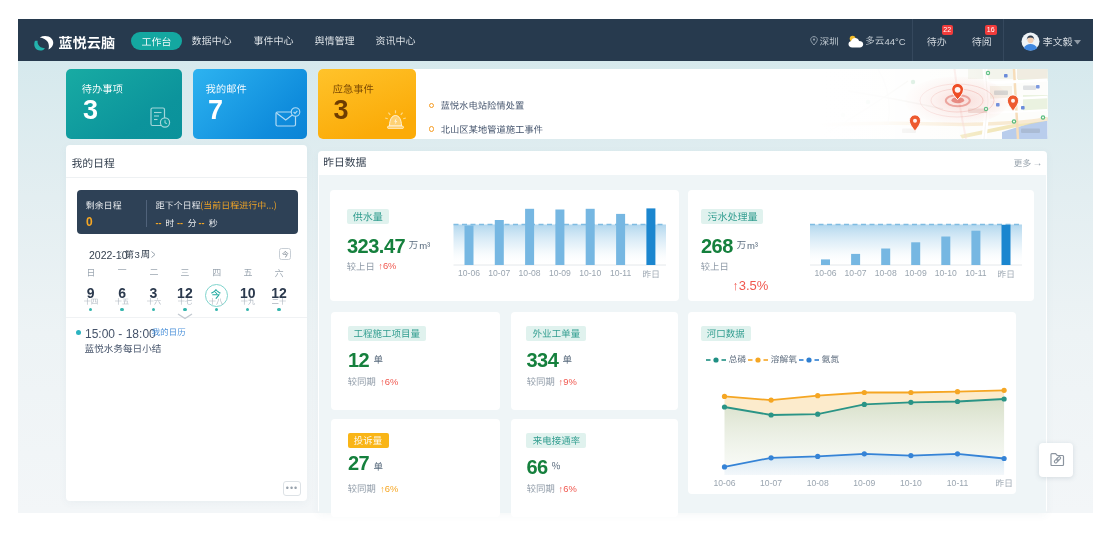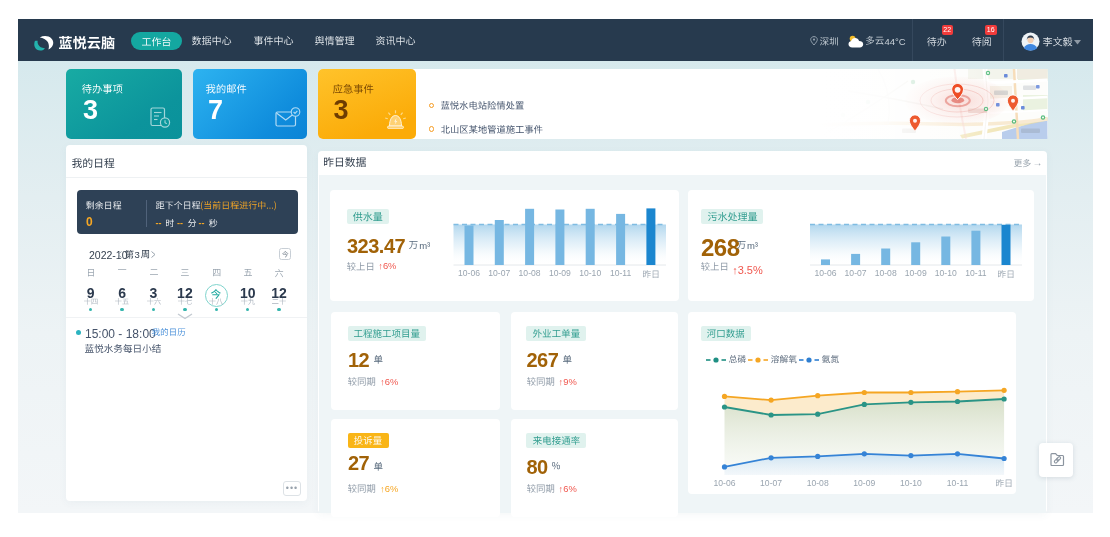--- a/index.html
+++ b/index.html
@@ -1,18 +1,18 @@
 <!DOCTYPE html>
 <html><head><meta charset="utf-8"><style>
 *{margin:0;padding:0;box-sizing:border-box}
 body{width:1110px;height:537px;background:#fff;font-family:"Liberation Sans",sans-serif;position:relative;overflow:hidden}
 .a{position:absolute}
 svg.t{position:absolute}
 .card{position:absolute;background:#fff;border-radius:4px}
-.num{position:absolute;font-weight:bold;color:#a16207;line-height:1}
+.num{position:absolute;font-weight:bold;color:#15803d;line-height:1}
 </style></head><body>
 
 <div class="a" style="left:17.5px;top:18.5px;width:1075px;height:42px;background:#273a4e"></div>
 <svg class="a" style="left:34px;top:35.5px" width="20" height="15" viewBox="0 0 20 15">
 <path fill="#ffffff" d="M5.8,1.4 C9.6,-0.6 14.6,-0.3 17.4,2.4 C19.3,4.3 19.8,7.2 18.6,9.6 C17.8,11.3 16.4,12.7 14.4,13.6 C15.3,10.9 15.0,8.0 13.6,5.8 C12.0,3.3 9.2,1.8 5.8,1.4 Z"></path>
 <path fill="#23b3ad" d="M0.9,5.0 C0.1,7.0 0.0,9.3 0.9,11.2 C2.1,13.7 4.9,15.0 7.6,14.4 C9.0,14.1 10.2,13.3 11.0,12.2 C8.1,12.4 5.4,11.0 4.2,8.6 C3.6,7.4 3.4,6.1 3.6,4.8 C2.6,4.7 1.6,4.7 0.9,5.0 Z"></path>
 </svg>
 <svg class="t" style="left:59.0px;top:36.0px;" width="57" height="15">
     <path fill="#ffffff" transform="translate(-0.60 12.09) scale(0.014200 -0.014200)" d="M53 794H950V694H53ZM264 850H384V643H264ZM621 850H740V640H621ZM571 561H912V461H571ZM42 34H960V-68H42ZM150 251H862V7H745V158H650V7H550V158H455V7H355V158H261V7H150ZM566 640 678 618Q656 528 618 447Q580 365 534 310Q523 319 505 332Q488 344 469 356Q451 368 437 375Q483 422 516 493Q549 563 566 640ZM651 419 742 465Q764 443 784 415Q804 388 820 362Q836 335 845 312L748 260Q741 283 726 311Q711 339 691 367Q672 395 651 419ZM302 626H419V279H302ZM119 596H231V300H119ZM1433 807 1538 846Q1565 807 1592 759Q1619 711 1631 676L1519 632Q1512 655 1498 686Q1485 716 1468 748Q1451 780 1433 807ZM1770 851 1895 814Q1868 756 1840 699Q1811 643 1786 602L1681 637Q1698 666 1714 703Q1731 740 1745 779Q1760 817 1770 851ZM1523 545V412H1791V545ZM1404 650H1916V306H1404ZM1506 328H1630Q1625 254 1613 190Q1601 127 1574 74Q1547 22 1497 -19Q1447 -60 1367 -90Q1358 -68 1338 -40Q1318 -12 1299 4Q1366 27 1406 58Q1445 90 1466 130Q1486 170 1494 220Q1502 269 1506 328ZM1690 340H1805V65Q1805 43 1807 38Q1810 32 1820 32Q1822 32 1826 32Q1831 32 1837 32Q1842 32 1847 32Q1852 32 1854 32Q1862 32 1866 40Q1870 48 1872 73Q1874 99 1875 149Q1887 140 1905 131Q1922 122 1942 115Q1961 108 1976 103Q1971 34 1959 -5Q1947 -44 1925 -60Q1903 -75 1867 -75Q1861 -75 1852 -75Q1843 -75 1833 -75Q1824 -75 1815 -75Q1806 -75 1800 -75Q1755 -75 1731 -62Q1707 -49 1699 -18Q1690 12 1690 64ZM1165 850H1284V-89H1165ZM1069 652 1162 639Q1161 595 1155 544Q1149 492 1139 443Q1130 393 1118 354L1021 389Q1033 423 1043 468Q1052 513 1059 562Q1066 610 1069 652ZM1265 650 1346 683Q1369 637 1390 582Q1411 528 1419 491L1330 451Q1326 478 1316 512Q1305 546 1292 582Q1279 619 1265 650ZM2162 784H2850V660H2162ZM2048 503H2953V379H2048ZM2599 264 2710 322Q2751 266 2795 203Q2838 141 2876 81Q2914 21 2939 -26L2822 -97Q2800 -49 2762 14Q2725 76 2682 142Q2639 208 2599 264ZM2135 -54Q2131 -40 2123 -16Q2115 9 2106 35Q2096 61 2088 80Q2109 86 2128 102Q2146 119 2170 147Q2183 161 2206 193Q2229 225 2257 269Q2285 314 2313 365Q2341 417 2364 469L2515 423Q2475 346 2425 272Q2375 199 2323 134Q2271 70 2221 19V15Q2221 15 2208 8Q2195 1 2178 -10Q2161 -21 2148 -33Q2135 -45 2135 -54ZM2135 -54 2132 49 2214 95 2782 129Q2786 102 2793 67Q2801 33 2807 12Q2672 2 2572 -6Q2473 -14 2404 -20Q2335 -25 2288 -29Q2242 -34 2213 -37Q2184 -41 2166 -45Q2149 -49 2135 -54ZM3498 463 3574 521Q3609 483 3647 439Q3684 395 3720 350Q3755 305 3784 263Q3813 221 3832 186L3747 118Q3730 153 3702 196Q3674 239 3640 285Q3606 332 3570 378Q3533 423 3498 463ZM3711 591 3811 569Q3786 475 3749 386Q3713 298 3668 222Q3622 146 3568 90Q3561 100 3548 115Q3534 130 3520 146Q3506 161 3495 170Q3571 243 3626 354Q3681 466 3711 591ZM3381 711H3953V598H3381ZM3401 538H3511V64H3897V-47H3401ZM3819 539H3929V-88H3819ZM3554 816 3661 852Q3683 818 3707 776Q3730 733 3743 702L3629 661Q3619 692 3597 736Q3574 779 3554 816ZM3109 814H3324V721H3109ZM3257 814H3357V36Q3357 0 3350 -23Q3343 -47 3322 -60Q3300 -73 3272 -77Q3243 -81 3202 -81Q3201 -59 3191 -29Q3182 2 3172 23Q3194 22 3215 22Q3235 21 3243 21Q3257 22 3257 37ZM3074 814H3177V445Q3177 386 3175 315Q3172 245 3164 172Q3156 99 3142 30Q3127 -38 3103 -94Q3095 -84 3079 -70Q3062 -56 3046 -44Q3029 -31 3017 -26Q3044 42 3056 124Q3067 205 3070 289Q3074 374 3074 444ZM3100 578H3310V481H3100ZM3098 350H3308V250H3098Z"></path>
   </svg>
@@ -352,29 +352,29 @@
     <text x="170.6" y="72" font-size="8.6" fill="#9aa5b0" text-anchor="middle">10-11</text>
   </svg>
 <svg class="t" style="left:643.2px;top:269.5px;" width="17" height="10">
     <path fill="#9aa5b0" transform="translate(-0.67 7.40) scale(0.008800 -0.008800)" d="M642 469H942V400H642ZM642 246H951V178H642ZM593 657H667V-80H593ZM532 841 606 825Q587 749 560 676Q533 603 501 539Q468 475 431 426Q425 433 415 443Q404 454 393 464Q383 475 374 481Q409 525 438 583Q468 641 492 707Q516 773 532 841ZM506 679H964V609H478ZM114 762H371V108H114V176H299V694H114ZM115 474H333V407H115ZM76 762H147V30H76ZM1176 772H1832V-64H1752V697H1253V-69H1176ZM1228 426H1786V352H1228ZM1226 71H1787V-4H1226Z"></path>
   </svg>
 <div class="card" style="left:688px;top:190px;width:346px;height:110.5px"></div>
 <div class="a" style="left:701.0px;top:209.0px;width:62.1px;height:15px;border-radius:2px;background:#e0f2ee"></div>
 <svg class="t" style="left:707.5px;top:212.2px;" width="51" height="11">
     <path fill="#2f9c8e" transform="translate(-0.42 8.38) scale(0.010000 -0.010000)" d="M322 550H959V478H322ZM391 777H889V705H391ZM467 313H822V242H467ZM475 506H550Q541 462 531 414Q520 365 510 320Q499 275 490 242H414Q424 277 435 322Q447 367 457 416Q468 464 475 506ZM802 313H878Q878 313 878 306Q877 300 877 293Q876 285 875 279Q868 180 859 117Q850 53 838 17Q826 -18 809 -34Q791 -51 770 -58Q750 -64 718 -65Q689 -67 638 -66Q587 -65 529 -62Q528 -45 520 -25Q512 -5 500 10Q541 7 580 5Q619 3 650 3Q680 2 695 2Q713 2 724 4Q736 5 745 12Q758 22 769 55Q779 87 787 148Q794 209 801 302ZM89 772 131 827Q162 811 198 792Q234 773 267 754Q300 736 322 722L278 660Q257 675 225 695Q192 715 156 735Q120 756 89 772ZM42 499 83 554Q113 540 148 521Q183 502 215 484Q248 466 269 452L227 390Q207 404 175 423Q143 442 108 463Q73 483 42 499ZM76 -16Q103 22 136 76Q169 129 203 190Q237 250 266 306L321 257Q295 204 264 147Q232 90 200 35Q169 -20 139 -67ZM1071 584H1353V508H1071ZM1462 838H1542V23Q1542 -15 1532 -35Q1523 -55 1500 -65Q1477 -75 1439 -78Q1401 -81 1343 -81Q1341 -70 1336 -55Q1332 -40 1326 -25Q1321 -10 1314 1Q1357 0 1393 0Q1428 -1 1440 0Q1452 1 1457 5Q1462 9 1462 22ZM1329 584H1344L1358 587L1407 568Q1383 437 1338 331Q1292 225 1231 147Q1171 68 1100 18Q1094 27 1083 38Q1072 50 1060 60Q1048 71 1039 76Q1109 122 1167 193Q1225 264 1267 358Q1308 453 1329 566ZM1536 611Q1567 530 1612 451Q1658 373 1714 304Q1771 235 1837 181Q1903 126 1975 93Q1967 85 1956 73Q1945 61 1936 48Q1926 35 1919 24Q1846 63 1780 123Q1714 183 1658 258Q1601 333 1556 418Q1511 504 1478 595ZM1817 652 1885 604Q1850 564 1809 520Q1767 476 1726 436Q1684 397 1648 367L1596 408Q1631 439 1672 481Q1712 523 1751 568Q1789 613 1817 652ZM2236 681H2455V612H2236ZM2432 681H2446L2461 684L2511 670Q2487 465 2431 318Q2374 171 2290 73Q2205 -25 2096 -81Q2089 -73 2079 -61Q2068 -50 2056 -39Q2044 -28 2034 -23Q2142 30 2224 118Q2306 207 2359 341Q2412 476 2432 663ZM2219 555Q2247 419 2291 324Q2335 230 2391 172Q2447 114 2512 82Q2576 51 2647 39Q2718 28 2791 28Q2803 28 2825 28Q2848 28 2875 28Q2902 28 2926 28Q2950 29 2965 29Q2959 20 2952 5Q2946 -9 2941 -23Q2937 -38 2934 -49H2905H2787Q2704 -49 2625 -36Q2547 -23 2476 12Q2405 48 2345 113Q2284 178 2237 281Q2190 384 2160 535ZM2220 836 2299 817Q2282 716 2254 620Q2227 524 2192 443Q2156 362 2113 305Q2103 314 2085 327Q2067 339 2052 347Q2092 399 2125 476Q2158 553 2182 646Q2207 738 2220 836ZM2661 559 2721 594Q2759 552 2800 504Q2842 456 2878 409Q2915 363 2937 326L2871 285Q2851 322 2815 369Q2780 417 2740 467Q2699 517 2661 559ZM2615 838H2695V102H2615ZM3476 540V411H3847V540ZM3476 728V601H3847V728ZM3407 794H3919V346H3407ZM3395 228H3933V160H3395ZM3318 22H3967V-47H3318ZM3046 773H3358V702H3046ZM3056 483H3343V413H3056ZM3035 100Q3076 112 3127 127Q3179 143 3237 162Q3294 182 3352 201L3365 128Q3284 101 3202 73Q3120 46 3054 24ZM3170 745H3242V125L3170 111ZM3629 763H3694V378H3700V-9H3623V378H3629ZM4250 665V610H4747V665ZM4250 763V709H4747V763ZM4177 808H4822V565H4177ZM4230 273V215H4777V273ZM4230 373V317H4777V373ZM4159 420H4851V169H4159ZM4462 403H4535V-27H4462ZM4052 522H4949V465H4052ZM4131 114H4873V61H4131ZM4047 3H4955V-55H4047Z"></path>
   </svg>
-<div class="num" style="left:701.0px;top:235.5px;font-size:24px;letter-spacing:-0.5px">268</div>
+<div class="num" style="left:701.0px;top:235.5px;font-size:20px;letter-spacing:-0.5px">268</div>
 <svg class="t" style="left:736.9px;top:240.5px;" width="10" height="10">
     <path fill="#56687b" transform="translate(-0.32 7.27) scale(0.009500 -0.009500)" d="M62 765H939V691H62ZM375 487H796V414H375ZM770 487H847Q847 487 847 480Q847 473 846 464Q846 455 846 450Q840 328 833 243Q825 158 817 101Q809 45 798 12Q787 -21 772 -36Q755 -55 735 -63Q715 -70 686 -72Q658 -75 609 -74Q561 -73 509 -70Q508 -53 501 -32Q494 -12 483 4Q539 -1 588 -2Q637 -3 657 -3Q675 -4 686 -1Q697 1 705 9Q722 24 733 74Q745 124 753 221Q762 318 770 473ZM333 705H411Q409 620 402 531Q396 441 379 353Q362 265 328 184Q294 104 235 36Q177 -32 89 -82Q80 -67 64 -51Q48 -35 34 -24Q119 21 173 84Q228 148 260 223Q291 298 306 379Q321 461 326 544Q331 627 333 705Z"></path>
   </svg>
 <div class="a" style="left:746.9px;top:240.0px;font-size:9.5px;color:#56687b">m³</div>
 <svg class="t" style="left:701.0px;top:261.5px;" width="28" height="10">
     <path fill="#8d99a6" transform="translate(-0.38 7.95) scale(0.009400 -0.009400)" d="M47 722H398V650H47ZM247 569H314V-75H247ZM40 167Q87 174 148 183Q209 192 278 203Q346 214 415 225L418 158Q322 141 226 124Q131 106 55 94ZM81 332Q79 339 75 351Q71 364 67 376Q62 389 58 398Q71 401 82 423Q93 446 105 479Q111 495 123 532Q135 569 149 619Q162 670 175 727Q188 784 196 840L269 825Q254 745 232 664Q210 583 184 508Q158 434 131 374V372Q131 372 123 368Q116 364 106 358Q96 351 88 344Q81 337 81 332ZM81 332V394L122 414H400V346H153Q128 346 108 342Q87 338 81 332ZM446 697H942V628H446ZM595 415Q626 319 679 234Q731 149 803 86Q874 22 962 -14Q953 -21 944 -32Q934 -43 926 -54Q917 -66 911 -75Q821 -34 748 36Q675 106 620 198Q565 290 529 397ZM783 417 852 400Q807 235 711 114Q615 -6 464 -81Q460 -74 451 -64Q443 -54 433 -44Q424 -34 416 -28Q561 41 653 153Q745 266 783 417ZM615 817 679 845Q699 817 719 783Q739 749 749 725L683 692Q673 717 654 753Q634 788 615 817ZM763 572 818 603Q845 570 873 531Q902 492 926 454Q951 417 965 388L906 350Q893 379 869 418Q845 456 818 497Q790 537 763 572ZM573 602 640 580Q619 538 593 495Q567 451 539 412Q511 373 484 342Q479 349 470 360Q462 370 452 380Q442 391 435 398Q474 437 511 492Q548 547 573 602ZM1470 516H1881V441H1470ZM1051 43H1950V-32H1051ZM1427 825H1506V3H1427ZM2176 772H2832V-64H2752V697H2253V-69H2176ZM2228 426H2786V352H2228ZM2226 71H2787V-4H2226Z"></path>
   </svg>
-<div class="a" style="left:732.2px;top:264px;font-size:11px;color:#f0574e">↑3.5%</div>
+<div class="a" style="left:732.2px;top:278px;font-size:13px;color:#f0574e">↑3.5%</div>
 <svg class="a" style="left:806.0px;top:204px" width="230" height="76" viewBox="0 0 230 76">
     <defs>
       <linearGradient id="bf806" x1="0" y1="0" x2="0" y2="1">
 <stop offset="0" stop-color="#a8d2ec" stop-opacity="0.9"></stop>
         <stop offset="0.55" stop-color="#cfe6f4" stop-opacity="0.45"></stop>
         <stop offset="1" stop-color="#fff" stop-opacity="0"></stop>
       </linearGradient>
     </defs>
     <rect x="4.0" y="20.5" width="212.0" height="40.5" fill="url(#bf806)"></rect>
     <line x1="4.0" y1="20.5" x2="216.0" y2="20.5" stroke="#7fbce2" stroke-width="1.6" stroke-dasharray="5,3.5"></line>
@@ -407,21 +407,21 @@
   </svg>
 <svg class="t" style="left:348.0px;top:377.0px;" width="29" height="10">
     <path fill="#8d99a6" transform="translate(-0.38 7.95) scale(0.009400 -0.009400)" d="M47 722H398V650H47ZM247 569H314V-75H247ZM40 167Q87 174 148 183Q209 192 278 203Q346 214 415 225L418 158Q322 141 226 124Q131 106 55 94ZM81 332Q79 339 75 351Q71 364 67 376Q62 389 58 398Q71 401 82 423Q93 446 105 479Q111 495 123 532Q135 569 149 619Q162 670 175 727Q188 784 196 840L269 825Q254 745 232 664Q210 583 184 508Q158 434 131 374V372Q131 372 123 368Q116 364 106 358Q96 351 88 344Q81 337 81 332ZM81 332V394L122 414H400V346H153Q128 346 108 342Q87 338 81 332ZM446 697H942V628H446ZM595 415Q626 319 679 234Q731 149 803 86Q874 22 962 -14Q953 -21 944 -32Q934 -43 926 -54Q917 -66 911 -75Q821 -34 748 36Q675 106 620 198Q565 290 529 397ZM783 417 852 400Q807 235 711 114Q615 -6 464 -81Q460 -74 451 -64Q443 -54 433 -44Q424 -34 416 -28Q561 41 653 153Q745 266 783 417ZM615 817 679 845Q699 817 719 783Q739 749 749 725L683 692Q673 717 654 753Q634 788 615 817ZM763 572 818 603Q845 570 873 531Q902 492 926 454Q951 417 965 388L906 350Q893 379 869 418Q845 456 818 497Q790 537 763 572ZM573 602 640 580Q619 538 593 495Q567 451 539 412Q511 373 484 342Q479 349 470 360Q462 370 452 380Q442 391 435 398Q474 437 511 492Q548 547 573 602ZM1248 612H1756V547H1248ZM1299 442H1368V51H1299ZM1336 442H1702V123H1336V188H1632V378H1336ZM1088 788H1886V717H1161V-82H1088ZM1840 788H1914V15Q1914 -19 1905 -39Q1895 -58 1872 -67Q1850 -76 1810 -79Q1769 -81 1705 -81Q1704 -71 1699 -57Q1695 -44 1689 -31Q1684 -17 1678 -8Q1725 -9 1764 -9Q1803 -9 1816 -9Q1830 -8 1835 -2Q1840 3 1840 16ZM2611 790H2888V722H2611ZM2611 561H2888V494H2611ZM2610 328H2890V260H2610ZM2855 790H2927V16Q2927 -16 2919 -35Q2911 -53 2889 -62Q2868 -71 2831 -74Q2795 -76 2740 -76Q2738 -61 2731 -39Q2724 -18 2716 -3Q2756 -5 2790 -5Q2824 -5 2835 -4Q2846 -3 2850 1Q2855 5 2855 17ZM2580 790H2650V427Q2650 370 2647 303Q2643 236 2633 167Q2623 98 2602 33Q2582 -31 2548 -84Q2542 -78 2531 -69Q2520 -60 2508 -53Q2497 -45 2488 -41Q2530 26 2550 107Q2569 188 2574 272Q2580 355 2580 427ZM2052 707H2531V640H2052ZM2169 551H2423V491H2169ZM2170 393H2424V332H2170ZM2038 231H2531V164H2038ZM2137 828H2205V204H2137ZM2387 828H2457V204H2387ZM2178 143 2249 123Q2222 66 2182 11Q2141 -43 2101 -80Q2094 -74 2083 -66Q2072 -57 2060 -49Q2049 -41 2039 -36Q2081 -2 2118 45Q2155 92 2178 143ZM2321 112 2379 143Q2399 120 2420 94Q2440 67 2458 41Q2476 15 2486 -6L2424 -42Q2416 -21 2398 5Q2381 32 2361 60Q2341 89 2321 112Z"></path>
   </svg>
 <div class="a" style="left:380.1px;top:375.8px;font-size:9.4px;color:#f0574e">↑6%</div>
 <div class="card" style="left:511px;top:312px;width:166.5px;height:98px"></div>
 <div class="a" style="left:526.3px;top:325.5px;width:59.7px;height:15px;border-radius:2px;background:#e0f2ee"></div>
 <svg class="t" style="left:532.8px;top:328.7px;" width="48" height="10">
     <path fill="#2f9c8e" transform="translate(-0.36 7.99) scale(0.009500 -0.009500)" d="M222 687H468V616H222ZM611 840H689V-79H611ZM163 398 208 448Q240 429 276 403Q311 378 343 352Q374 326 393 306L347 249Q328 270 296 297Q265 324 230 350Q195 377 163 398ZM231 841 306 827Q285 732 255 644Q225 556 187 481Q149 406 103 348Q96 355 85 364Q73 373 61 382Q48 391 39 396Q85 448 122 518Q159 588 186 671Q214 753 231 841ZM444 687H458L473 690L525 674Q499 476 440 331Q380 185 294 86Q208 -13 101 -72Q95 -63 83 -50Q72 -38 60 -27Q48 -16 38 -10Q145 44 228 134Q311 225 366 357Q422 489 444 669ZM659 492 716 537Q759 504 807 463Q854 422 897 382Q939 342 966 311L904 258Q879 290 837 332Q796 373 749 415Q703 457 659 492ZM1060 46H1943V-28H1060ZM1340 828H1417V15H1340ZM1585 827H1661V10H1585ZM1854 607 1922 575Q1898 518 1869 455Q1840 392 1809 333Q1778 275 1750 228L1688 260Q1716 306 1747 366Q1778 426 1806 489Q1834 552 1854 607ZM1082 589 1152 610Q1179 555 1206 491Q1233 427 1257 368Q1280 308 1294 264L1219 236Q1207 281 1184 342Q1162 403 1135 468Q1109 533 1082 589ZM2104 727H2900V650H2104ZM2052 72H2951V-3H2052ZM2456 688H2539V41H2456ZM3459 632H3536V-79H3459ZM3221 437V329H3785V437ZM3221 603V497H3785V603ZM3148 667H3861V265H3148ZM3054 170H3949V100H3054ZM3235 806 3299 836Q3330 802 3361 761Q3392 719 3407 687L3340 654Q3325 684 3295 728Q3266 771 3235 806ZM3709 836 3790 809Q3760 761 3726 712Q3691 662 3662 628L3598 653Q3617 677 3638 709Q3659 741 3678 775Q3697 808 3709 836ZM4250 665V610H4747V665ZM4250 763V709H4747V763ZM4177 808H4822V565H4177ZM4230 273V215H4777V273ZM4230 373V317H4777V373ZM4159 420H4851V169H4159ZM4462 403H4535V-27H4462ZM4052 522H4949V465H4052ZM4131 114H4873V61H4131ZM4047 3H4955V-55H4047Z"></path>
   </svg>
-<div class="num" style="left:526.5px;top:349.5px;font-size:20px;letter-spacing:-0.5px">267</div>
+<div class="num" style="left:526.5px;top:349.5px;font-size:20px;letter-spacing:-0.5px">334</div>
 <svg class="t" style="left:562.9px;top:355.0px;" width="10" height="10">
     <path fill="#56687b" transform="translate(-0.51 7.94) scale(0.009500 -0.009500)" d="M459 632H536V-79H459ZM221 437V329H785V437ZM221 603V497H785V603ZM148 667H861V265H148ZM54 170H949V100H54ZM235 806 299 836Q330 802 361 761Q392 719 407 687L340 654Q325 684 295 728Q266 771 235 806ZM709 836 790 809Q760 761 726 712Q691 662 662 628L598 653Q617 677 638 709Q659 741 678 775Q697 808 709 836Z"></path>
   </svg>
 <svg class="t" style="left:526.5px;top:377.0px;" width="29" height="10">
     <path fill="#8d99a6" transform="translate(-0.38 7.95) scale(0.009400 -0.009400)" d="M47 722H398V650H47ZM247 569H314V-75H247ZM40 167Q87 174 148 183Q209 192 278 203Q346 214 415 225L418 158Q322 141 226 124Q131 106 55 94ZM81 332Q79 339 75 351Q71 364 67 376Q62 389 58 398Q71 401 82 423Q93 446 105 479Q111 495 123 532Q135 569 149 619Q162 670 175 727Q188 784 196 840L269 825Q254 745 232 664Q210 583 184 508Q158 434 131 374V372Q131 372 123 368Q116 364 106 358Q96 351 88 344Q81 337 81 332ZM81 332V394L122 414H400V346H153Q128 346 108 342Q87 338 81 332ZM446 697H942V628H446ZM595 415Q626 319 679 234Q731 149 803 86Q874 22 962 -14Q953 -21 944 -32Q934 -43 926 -54Q917 -66 911 -75Q821 -34 748 36Q675 106 620 198Q565 290 529 397ZM783 417 852 400Q807 235 711 114Q615 -6 464 -81Q460 -74 451 -64Q443 -54 433 -44Q424 -34 416 -28Q561 41 653 153Q745 266 783 417ZM615 817 679 845Q699 817 719 783Q739 749 749 725L683 692Q673 717 654 753Q634 788 615 817ZM763 572 818 603Q845 570 873 531Q902 492 926 454Q951 417 965 388L906 350Q893 379 869 418Q845 456 818 497Q790 537 763 572ZM573 602 640 580Q619 538 593 495Q567 451 539 412Q511 373 484 342Q479 349 470 360Q462 370 452 380Q442 391 435 398Q474 437 511 492Q548 547 573 602ZM1248 612H1756V547H1248ZM1299 442H1368V51H1299ZM1336 442H1702V123H1336V188H1632V378H1336ZM1088 788H1886V717H1161V-82H1088ZM1840 788H1914V15Q1914 -19 1905 -39Q1895 -58 1872 -67Q1850 -76 1810 -79Q1769 -81 1705 -81Q1704 -71 1699 -57Q1695 -44 1689 -31Q1684 -17 1678 -8Q1725 -9 1764 -9Q1803 -9 1816 -9Q1830 -8 1835 -2Q1840 3 1840 16ZM2611 790H2888V722H2611ZM2611 561H2888V494H2611ZM2610 328H2890V260H2610ZM2855 790H2927V16Q2927 -16 2919 -35Q2911 -53 2889 -62Q2868 -71 2831 -74Q2795 -76 2740 -76Q2738 -61 2731 -39Q2724 -18 2716 -3Q2756 -5 2790 -5Q2824 -5 2835 -4Q2846 -3 2850 1Q2855 5 2855 17ZM2580 790H2650V427Q2650 370 2647 303Q2643 236 2633 167Q2623 98 2602 33Q2582 -31 2548 -84Q2542 -78 2531 -69Q2520 -60 2508 -53Q2497 -45 2488 -41Q2530 26 2550 107Q2569 188 2574 272Q2580 355 2580 427ZM2052 707H2531V640H2052ZM2169 551H2423V491H2169ZM2170 393H2424V332H2170ZM2038 231H2531V164H2038ZM2137 828H2205V204H2137ZM2387 828H2457V204H2387ZM2178 143 2249 123Q2222 66 2182 11Q2141 -43 2101 -80Q2094 -74 2083 -66Q2072 -57 2060 -49Q2049 -41 2039 -36Q2081 -2 2118 45Q2155 92 2178 143ZM2321 112 2379 143Q2399 120 2420 94Q2440 67 2458 41Q2476 15 2486 -6L2424 -42Q2416 -21 2398 5Q2381 32 2361 60Q2341 89 2321 112Z"></path>
   </svg>
 <div class="a" style="left:558.6px;top:375.8px;font-size:9.4px;color:#f0574e">↑9%</div>
 <div class="card" style="left:330.5px;top:419px;width:169.5px;height:98px"></div>
 <div class="a" style="left:347.9px;top:432.5px;width:40.8px;height:15px;border-radius:2px;background:#f9b517"></div>
 <svg class="t" style="left:354.4px;top:435.7px;" width="29" height="10">
@@ -433,21 +433,21 @@
   </svg>
 <svg class="t" style="left:348.0px;top:484.0px;" width="29" height="10">
     <path fill="#8d99a6" transform="translate(-0.38 7.95) scale(0.009400 -0.009400)" d="M47 722H398V650H47ZM247 569H314V-75H247ZM40 167Q87 174 148 183Q209 192 278 203Q346 214 415 225L418 158Q322 141 226 124Q131 106 55 94ZM81 332Q79 339 75 351Q71 364 67 376Q62 389 58 398Q71 401 82 423Q93 446 105 479Q111 495 123 532Q135 569 149 619Q162 670 175 727Q188 784 196 840L269 825Q254 745 232 664Q210 583 184 508Q158 434 131 374V372Q131 372 123 368Q116 364 106 358Q96 351 88 344Q81 337 81 332ZM81 332V394L122 414H400V346H153Q128 346 108 342Q87 338 81 332ZM446 697H942V628H446ZM595 415Q626 319 679 234Q731 149 803 86Q874 22 962 -14Q953 -21 944 -32Q934 -43 926 -54Q917 -66 911 -75Q821 -34 748 36Q675 106 620 198Q565 290 529 397ZM783 417 852 400Q807 235 711 114Q615 -6 464 -81Q460 -74 451 -64Q443 -54 433 -44Q424 -34 416 -28Q561 41 653 153Q745 266 783 417ZM615 817 679 845Q699 817 719 783Q739 749 749 725L683 692Q673 717 654 753Q634 788 615 817ZM763 572 818 603Q845 570 873 531Q902 492 926 454Q951 417 965 388L906 350Q893 379 869 418Q845 456 818 497Q790 537 763 572ZM573 602 640 580Q619 538 593 495Q567 451 539 412Q511 373 484 342Q479 349 470 360Q462 370 452 380Q442 391 435 398Q474 437 511 492Q548 547 573 602ZM1248 612H1756V547H1248ZM1299 442H1368V51H1299ZM1336 442H1702V123H1336V188H1632V378H1336ZM1088 788H1886V717H1161V-82H1088ZM1840 788H1914V15Q1914 -19 1905 -39Q1895 -58 1872 -67Q1850 -76 1810 -79Q1769 -81 1705 -81Q1704 -71 1699 -57Q1695 -44 1689 -31Q1684 -17 1678 -8Q1725 -9 1764 -9Q1803 -9 1816 -9Q1830 -8 1835 -2Q1840 3 1840 16ZM2611 790H2888V722H2611ZM2611 561H2888V494H2611ZM2610 328H2890V260H2610ZM2855 790H2927V16Q2927 -16 2919 -35Q2911 -53 2889 -62Q2868 -71 2831 -74Q2795 -76 2740 -76Q2738 -61 2731 -39Q2724 -18 2716 -3Q2756 -5 2790 -5Q2824 -5 2835 -4Q2846 -3 2850 1Q2855 5 2855 17ZM2580 790H2650V427Q2650 370 2647 303Q2643 236 2633 167Q2623 98 2602 33Q2582 -31 2548 -84Q2542 -78 2531 -69Q2520 -60 2508 -53Q2497 -45 2488 -41Q2530 26 2550 107Q2569 188 2574 272Q2580 355 2580 427ZM2052 707H2531V640H2052ZM2169 551H2423V491H2169ZM2170 393H2424V332H2170ZM2038 231H2531V164H2038ZM2137 828H2205V204H2137ZM2387 828H2457V204H2387ZM2178 143 2249 123Q2222 66 2182 11Q2141 -43 2101 -80Q2094 -74 2083 -66Q2072 -57 2060 -49Q2049 -41 2039 -36Q2081 -2 2118 45Q2155 92 2178 143ZM2321 112 2379 143Q2399 120 2420 94Q2440 67 2458 41Q2476 15 2486 -6L2424 -42Q2416 -21 2398 5Q2381 32 2361 60Q2341 89 2321 112Z"></path>
   </svg>
 <div class="a" style="left:380.1px;top:482.8px;font-size:9.4px;color:#f6a623">↑6%</div>
 <div class="card" style="left:511px;top:419px;width:166.5px;height:98px"></div>
 <div class="a" style="left:526.3px;top:432.5px;width:59.7px;height:15px;border-radius:2px;background:#e0f2ee"></div>
 <svg class="t" style="left:532.8px;top:435.7px;" width="48" height="10">
     <path fill="#2f9c8e" transform="translate(-0.32 8.05) scale(0.009500 -0.009500)" d="M57 396H945V324H57ZM104 719H903V648H104ZM460 840H539V-79H460ZM756 629 834 605Q817 570 797 533Q777 497 757 464Q737 431 719 406L655 428Q673 455 692 490Q711 526 728 562Q745 599 756 629ZM185 600 252 624Q272 595 291 561Q310 527 325 495Q340 462 347 436L276 408Q269 433 255 467Q241 500 223 535Q205 570 185 600ZM440 369 501 343Q465 285 418 229Q371 174 316 124Q261 74 203 33Q145 -8 88 -36Q82 -26 73 -15Q63 -4 53 7Q43 18 34 26Q91 50 149 87Q207 125 261 170Q316 216 362 267Q408 317 440 369ZM560 368Q593 317 639 266Q685 215 740 169Q794 123 852 86Q911 49 968 23Q960 16 949 5Q939 -6 930 -18Q920 -29 914 -39Q857 -11 799 30Q740 72 685 122Q630 172 583 229Q535 285 500 343ZM1164 478H1827V408H1164ZM1452 838H1531V83Q1531 54 1536 39Q1542 24 1557 19Q1572 13 1602 13Q1611 13 1632 13Q1653 13 1679 13Q1706 13 1733 13Q1759 13 1782 13Q1804 13 1814 13Q1842 13 1857 27Q1871 41 1877 76Q1884 112 1887 176Q1902 165 1923 156Q1945 147 1962 142Q1956 67 1943 22Q1929 -23 1901 -43Q1872 -63 1818 -63Q1810 -63 1788 -63Q1766 -63 1736 -63Q1707 -63 1678 -63Q1649 -63 1626 -63Q1604 -63 1597 -63Q1541 -63 1509 -50Q1477 -38 1465 -5Q1452 27 1452 85ZM1171 695H1865V191H1171V264H1788V621H1171ZM1126 695H1204V129H1126ZM2028 309Q2083 323 2161 347Q2238 371 2319 397L2329 327Q2256 303 2182 279Q2108 255 2047 235ZM2041 638H2330V568H2041ZM2160 839H2230V10Q2230 -20 2222 -37Q2215 -54 2196 -63Q2179 -72 2151 -75Q2122 -78 2078 -77Q2077 -63 2070 -42Q2064 -22 2057 -7Q2087 -8 2111 -8Q2135 -8 2143 -8Q2160 -8 2160 9ZM2383 735H2926V669H2383ZM2348 501H2952V436H2348ZM2456 635 2513 659Q2536 629 2557 594Q2578 558 2588 532L2528 504Q2518 531 2498 568Q2478 605 2456 635ZM2769 658 2840 637Q2816 596 2791 552Q2765 508 2742 478L2681 497Q2697 519 2713 547Q2729 576 2744 605Q2759 635 2769 658ZM2335 326H2963V261H2335ZM2771 282 2843 269Q2822 191 2784 132Q2747 74 2688 33Q2629 -7 2546 -34Q2463 -61 2352 -78Q2347 -62 2338 -44Q2330 -25 2320 -14Q2458 1 2549 36Q2640 70 2693 130Q2747 191 2771 282ZM2400 136Q2430 174 2463 225Q2496 275 2526 329Q2556 383 2576 431L2646 418Q2624 368 2594 314Q2564 260 2533 212Q2501 163 2474 128ZM2400 136 2445 186Q2508 169 2576 144Q2644 120 2711 91Q2778 63 2836 33Q2894 4 2935 -25L2886 -82Q2847 -54 2790 -24Q2734 6 2668 36Q2602 65 2533 91Q2464 117 2400 136ZM2568 821 2637 832Q2657 804 2676 769Q2694 735 2704 709L2631 694Q2622 720 2604 756Q2586 792 2568 821ZM3256 465V87H3184V394H3043V465ZM3065 757 3117 800Q3147 776 3180 746Q3212 717 3242 687Q3271 658 3290 635L3235 585Q3218 609 3189 639Q3160 669 3127 700Q3095 731 3065 757ZM3451 674 3499 717Q3546 700 3600 678Q3654 655 3703 632Q3752 609 3786 589L3735 541Q3704 561 3656 585Q3607 609 3554 632Q3500 656 3451 674ZM3363 589H3880V531H3434V71H3363ZM3845 589H3917V146Q3917 118 3910 103Q3903 89 3883 80Q3863 72 3831 70Q3798 69 3747 69Q3745 83 3739 100Q3733 118 3726 130Q3762 129 3790 129Q3819 129 3828 129Q3838 130 3841 134Q3845 138 3845 146ZM3364 803H3863V744H3364ZM3402 443H3873V387H3402ZM3402 296H3873V237H3402ZM3603 565H3671V75H3603ZM3838 803H3855L3870 807L3917 771Q3867 723 3797 678Q3727 632 3660 602Q3653 613 3641 626Q3629 639 3620 647Q3661 664 3702 688Q3743 712 3779 739Q3815 766 3838 789ZM3222 118Q3246 118 3269 100Q3291 83 3333 56Q3383 25 3448 17Q3513 8 3596 8Q3641 8 3690 9Q3739 11 3788 13Q3838 16 3884 19Q3930 22 3969 26Q3965 17 3960 3Q3956 -10 3952 -24Q3949 -37 3948 -47Q3922 -49 3879 -51Q3836 -53 3786 -54Q3735 -55 3686 -56Q3636 -57 3595 -57Q3502 -57 3436 -46Q3370 -34 3318 -3Q3287 16 3262 36Q3238 55 3220 55Q3204 55 3182 38Q3160 21 3136 -8Q3112 -36 3086 -70L3039 -8Q3089 46 3136 82Q3183 118 3222 118ZM4460 284H4540V-80H4460ZM4051 202H4950V132H4051ZM4071 750H4941V681H4071ZM4829 643 4892 605Q4858 570 4817 537Q4777 503 4742 478L4687 515Q4710 531 4736 554Q4762 576 4787 599Q4811 623 4829 643ZM4551 443 4607 466Q4630 441 4652 410Q4675 379 4694 350Q4713 321 4724 297L4664 270Q4655 294 4637 324Q4618 354 4596 386Q4574 417 4551 443ZM4056 337Q4103 357 4169 388Q4236 418 4304 451L4319 394Q4261 363 4202 332Q4144 301 4094 277ZM4085 599 4136 640Q4163 624 4192 605Q4222 585 4247 565Q4273 544 4290 527L4236 481Q4221 498 4196 519Q4170 540 4141 561Q4112 583 4085 599ZM4677 408 4730 448Q4764 429 4802 405Q4840 380 4874 356Q4908 331 4930 311L4874 266Q4853 286 4820 311Q4787 336 4749 362Q4712 387 4677 408ZM4338 483Q4336 490 4333 502Q4329 514 4325 526Q4321 538 4317 547Q4327 549 4339 558Q4350 566 4361 579Q4370 588 4389 612Q4407 635 4429 667Q4451 699 4467 732L4532 706Q4500 652 4460 604Q4419 555 4381 520V518Q4381 518 4374 515Q4368 512 4360 506Q4351 501 4345 495Q4338 489 4338 483ZM4338 483 4338 535 4375 557 4570 568Q4565 555 4562 537Q4558 519 4556 508Q4491 504 4451 500Q4411 496 4388 494Q4366 491 4355 488Q4344 486 4338 483ZM4318 284Q4317 291 4313 302Q4309 314 4305 327Q4301 339 4297 349Q4314 352 4334 365Q4354 378 4379 399Q4393 410 4420 435Q4447 460 4481 494Q4515 528 4551 569Q4587 609 4618 650L4679 615Q4605 529 4524 452Q4443 375 4363 319V317Q4363 317 4357 314Q4350 311 4341 306Q4332 300 4325 295Q4318 289 4318 284ZM4318 284 4317 335 4355 358 4661 384Q4660 370 4660 353Q4659 336 4660 325Q4553 315 4489 309Q4425 302 4391 298Q4356 294 4341 291Q4326 287 4318 284ZM4435 828 4508 847Q4527 823 4546 792Q4564 762 4574 739L4498 715Q4489 738 4471 770Q4452 802 4435 828Z"></path>
   </svg>
-<div class="num" style="left:526.5px;top:456.5px;font-size:20px;letter-spacing:-0.5px">80</div>
+<div class="num" style="left:526.5px;top:456.5px;font-size:20px;letter-spacing:-0.5px">66</div>
 <svg class="t" style="left:552.2px;top:462.0px;" width="10" height="9">
     <path fill="#56687b" transform="translate(-0.37 7.09) scale(0.009500 -0.009500)" d="M205 284Q155 284 118 312Q80 339 60 391Q39 443 39 517Q39 591 60 642Q80 693 118 720Q155 746 205 746Q256 746 293 720Q331 693 352 642Q372 591 372 517Q372 443 352 391Q331 339 293 312Q256 284 205 284ZM205 340Q249 340 276 385Q302 429 302 517Q302 605 276 648Q249 690 205 690Q162 690 135 648Q108 605 108 517Q108 429 135 385Q162 340 205 340ZM226 -13 631 746H693L288 -13ZM716 -13Q666 -13 629 14Q591 41 571 93Q550 145 550 219Q550 293 571 344Q591 395 629 422Q666 449 716 449Q766 449 803 422Q841 395 862 344Q882 293 882 219Q882 145 862 93Q841 41 803 14Q766 -13 716 -13ZM716 43Q759 43 786 87Q814 131 814 219Q814 307 786 350Q759 393 716 393Q673 393 646 350Q618 307 618 219Q618 131 646 87Q673 43 716 43Z"></path>
   </svg>
 <svg class="t" style="left:526.5px;top:484.0px;" width="29" height="10">
     <path fill="#8d99a6" transform="translate(-0.38 7.95) scale(0.009400 -0.009400)" d="M47 722H398V650H47ZM247 569H314V-75H247ZM40 167Q87 174 148 183Q209 192 278 203Q346 214 415 225L418 158Q322 141 226 124Q131 106 55 94ZM81 332Q79 339 75 351Q71 364 67 376Q62 389 58 398Q71 401 82 423Q93 446 105 479Q111 495 123 532Q135 569 149 619Q162 670 175 727Q188 784 196 840L269 825Q254 745 232 664Q210 583 184 508Q158 434 131 374V372Q131 372 123 368Q116 364 106 358Q96 351 88 344Q81 337 81 332ZM81 332V394L122 414H400V346H153Q128 346 108 342Q87 338 81 332ZM446 697H942V628H446ZM595 415Q626 319 679 234Q731 149 803 86Q874 22 962 -14Q953 -21 944 -32Q934 -43 926 -54Q917 -66 911 -75Q821 -34 748 36Q675 106 620 198Q565 290 529 397ZM783 417 852 400Q807 235 711 114Q615 -6 464 -81Q460 -74 451 -64Q443 -54 433 -44Q424 -34 416 -28Q561 41 653 153Q745 266 783 417ZM615 817 679 845Q699 817 719 783Q739 749 749 725L683 692Q673 717 654 753Q634 788 615 817ZM763 572 818 603Q845 570 873 531Q902 492 926 454Q951 417 965 388L906 350Q893 379 869 418Q845 456 818 497Q790 537 763 572ZM573 602 640 580Q619 538 593 495Q567 451 539 412Q511 373 484 342Q479 349 470 360Q462 370 452 380Q442 391 435 398Q474 437 511 492Q548 547 573 602ZM1248 612H1756V547H1248ZM1299 442H1368V51H1299ZM1336 442H1702V123H1336V188H1632V378H1336ZM1088 788H1886V717H1161V-82H1088ZM1840 788H1914V15Q1914 -19 1905 -39Q1895 -58 1872 -67Q1850 -76 1810 -79Q1769 -81 1705 -81Q1704 -71 1699 -57Q1695 -44 1689 -31Q1684 -17 1678 -8Q1725 -9 1764 -9Q1803 -9 1816 -9Q1830 -8 1835 -2Q1840 3 1840 16ZM2611 790H2888V722H2611ZM2611 561H2888V494H2611ZM2610 328H2890V260H2610ZM2855 790H2927V16Q2927 -16 2919 -35Q2911 -53 2889 -62Q2868 -71 2831 -74Q2795 -76 2740 -76Q2738 -61 2731 -39Q2724 -18 2716 -3Q2756 -5 2790 -5Q2824 -5 2835 -4Q2846 -3 2850 1Q2855 5 2855 17ZM2580 790H2650V427Q2650 370 2647 303Q2643 236 2633 167Q2623 98 2602 33Q2582 -31 2548 -84Q2542 -78 2531 -69Q2520 -60 2508 -53Q2497 -45 2488 -41Q2530 26 2550 107Q2569 188 2574 272Q2580 355 2580 427ZM2052 707H2531V640H2052ZM2169 551H2423V491H2169ZM2170 393H2424V332H2170ZM2038 231H2531V164H2038ZM2137 828H2205V204H2137ZM2387 828H2457V204H2387ZM2178 143 2249 123Q2222 66 2182 11Q2141 -43 2101 -80Q2094 -74 2083 -66Q2072 -57 2060 -49Q2049 -41 2039 -36Q2081 -2 2118 45Q2155 92 2178 143ZM2321 112 2379 143Q2399 120 2420 94Q2440 67 2458 41Q2476 15 2486 -6L2424 -42Q2416 -21 2398 5Q2381 32 2361 60Q2341 89 2321 112Z"></path>
   </svg>
 <div class="a" style="left:558.6px;top:482.8px;font-size:9.4px;color:#f0574e">↑6%</div>
 <div class="card" style="left:688px;top:312px;width:328px;height:182px"></div>
 <div class="a" style="left:700.9px;top:325.5px;width:50.3px;height:15px;border-radius:2px;background:#e0f2ee"></div>
 <svg class="t" style="left:707.4px;top:328.7px;" width="39" height="10">

